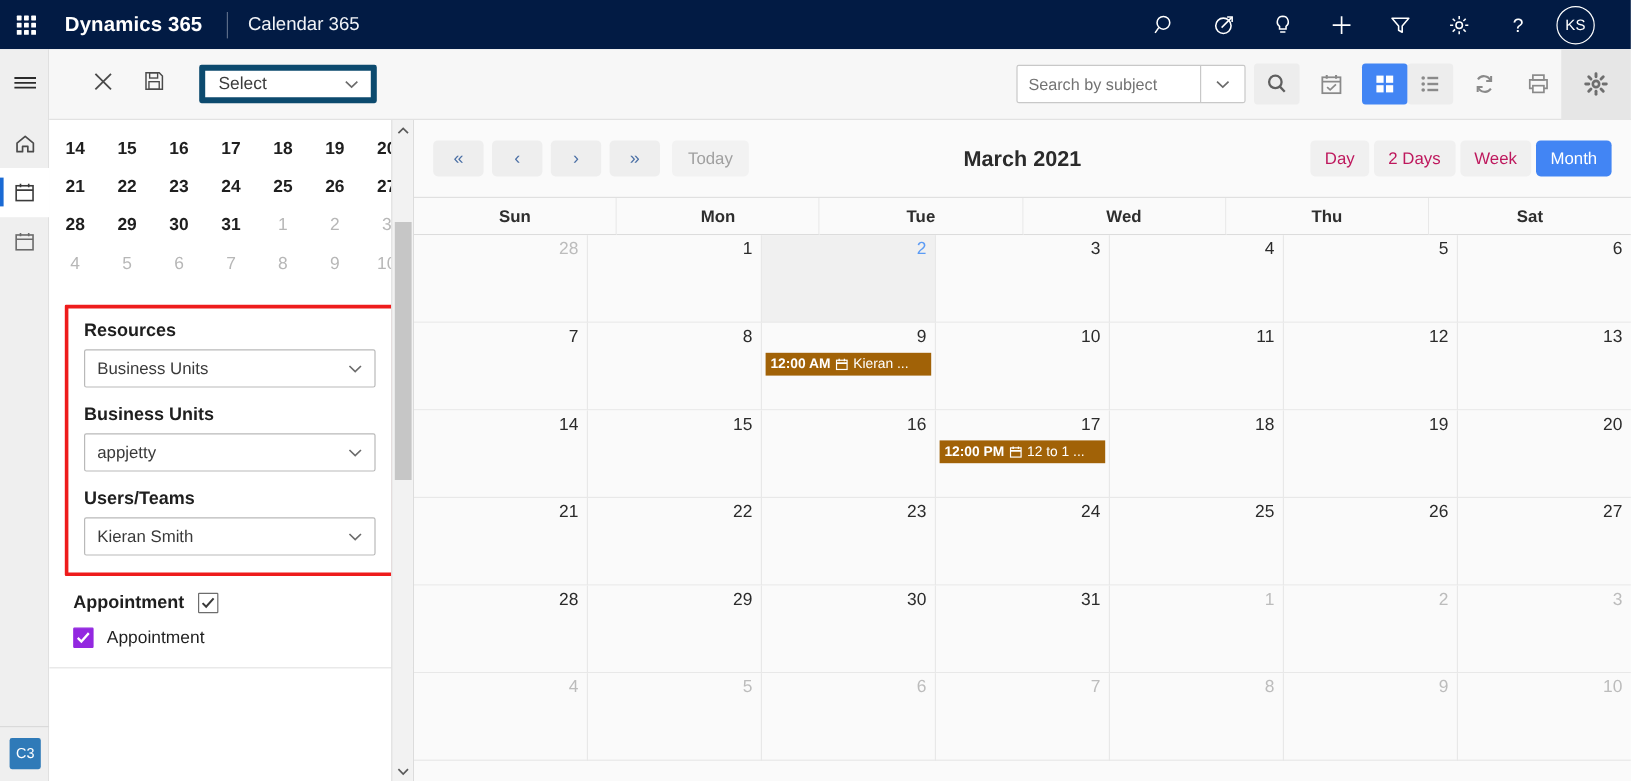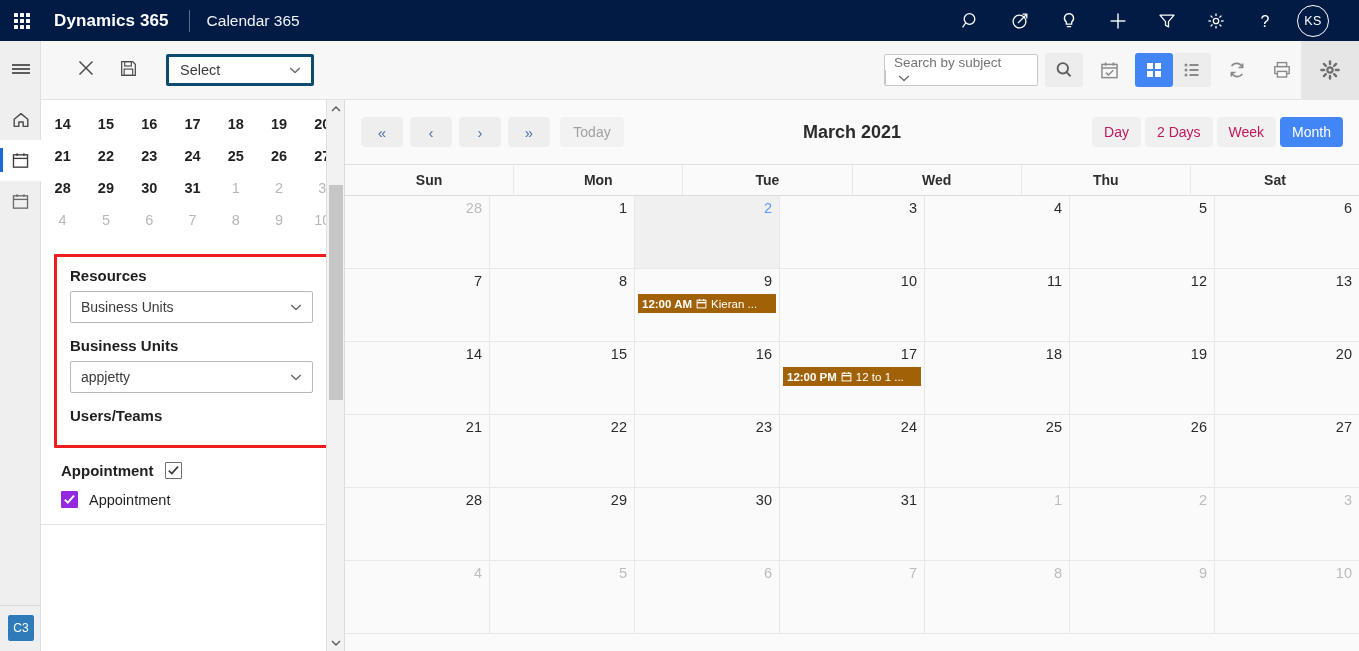--- a/index.html
+++ b/index.html
@@ -91,31 +91,31 @@
     position: absolute; top: 41px; left: 41px;
     width: 1318px; height: 59px;
     background: #f7f7f7;
     border-bottom: 1px solid #e2e2e2;
     display: flex; align-items: center;
   }
   .cmd-x { margin-left: 35px; cursor: pointer; }
   .cmd-save { margin-left: 23px; cursor: pointer; }
   .select-box {
     margin-left: 28px; width: 148px; height: 32px;
-    border: 3px solid #0c4a6e; background: #fff;
+    border: 5px solid #0c4a6e; background: #fff;
     border-radius: 2px; display: flex; align-items: center;
     padding: 0 8px 0 11px; cursor: pointer;
   }
   .select-box span { font-size: 14.5px; color: #3b3b3b; flex: 1; }
   .cmd-right {
     margin-left: auto; display: flex; align-items: center; height: 59px;
   }
   .searchwrap {
     display: flex; height: 32px; border: 1px solid #c8c8c8;
-    border-radius: 2px; background: #fff; overflow: hidden; flex-direction: column;
+    border-radius: 2px; background: #fff; overflow: hidden;
   }
   .searchwrap input {
     width: 152px; border: none; outline: none; padding: 0 9px;
     font-size: 13.5px; color: #3c3c3c;
     font-family: "Liberation Sans", sans-serif; background: transparent;
   }
   .searchwrap input::placeholder { color: #737373; }
   .search-caret {
     width: 37px; border-left: 1px solid #c8c8c8;
     display: flex; align-items: center; justify-content: center;
@@ -524,20 +524,26 @@
         </svg>
     </div>
     <div class="sb-label spaced">Business Units</div>
     <div class="sb-select">
       <span>appjetty</span>
       <svg width="16" height="16" viewBox="0 0 16 16">
           <polyline points="3.2,6 8,10.6 12.8,6" fill="none" stroke="#6b6b6b" stroke-width="1.4"></polyline>
         </svg>
     </div>
     <div class="sb-label spaced">Users/Teams</div>
+    <div class="sb-select">
+      <span>Kieran Smith</span>
+      <svg width="16" height="16" viewBox="0 0 16 16">
+          <polyline points="3.2,6 8,10.6 12.8,6" fill="none" stroke="#6b6b6b" stroke-width="1.4"></polyline>
+        </svg>
+    </div>
   </div>
 
 
   <div class="sb-section">
     <div class="sb-row">
       <div class="sb-label" style="margin-bottom:0">Appointment</div>
       <div class="cb">
         <svg width="13" height="13" viewBox="0 0 13 13">
             <polyline points="1.8,6.6 4.8,9.6 11,2.6" fill="none" stroke="#3a3a3a" stroke-width="1.7"></polyline>
           </svg>

